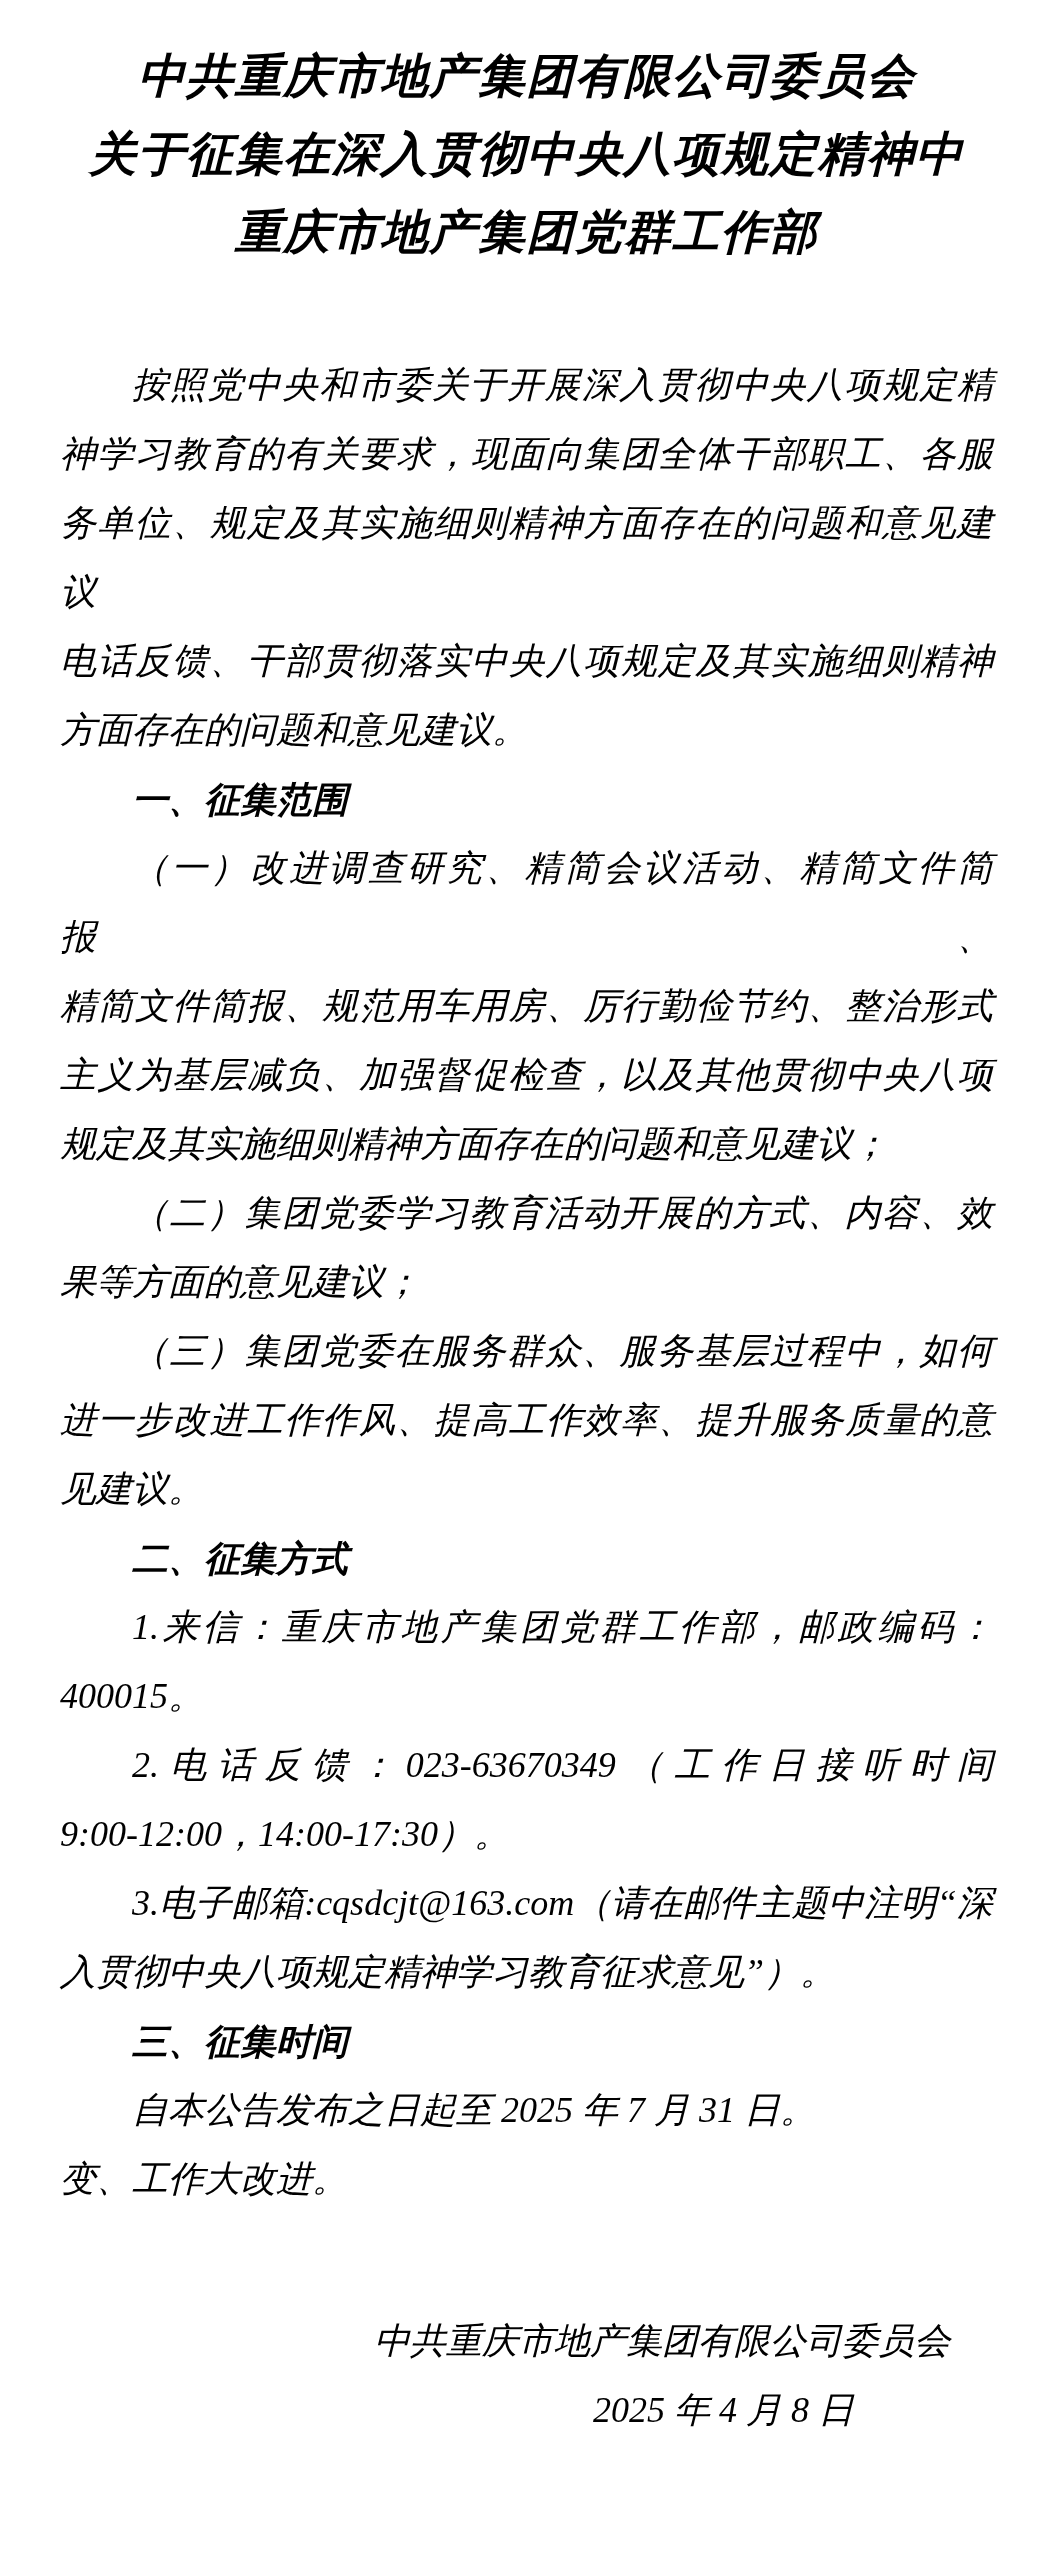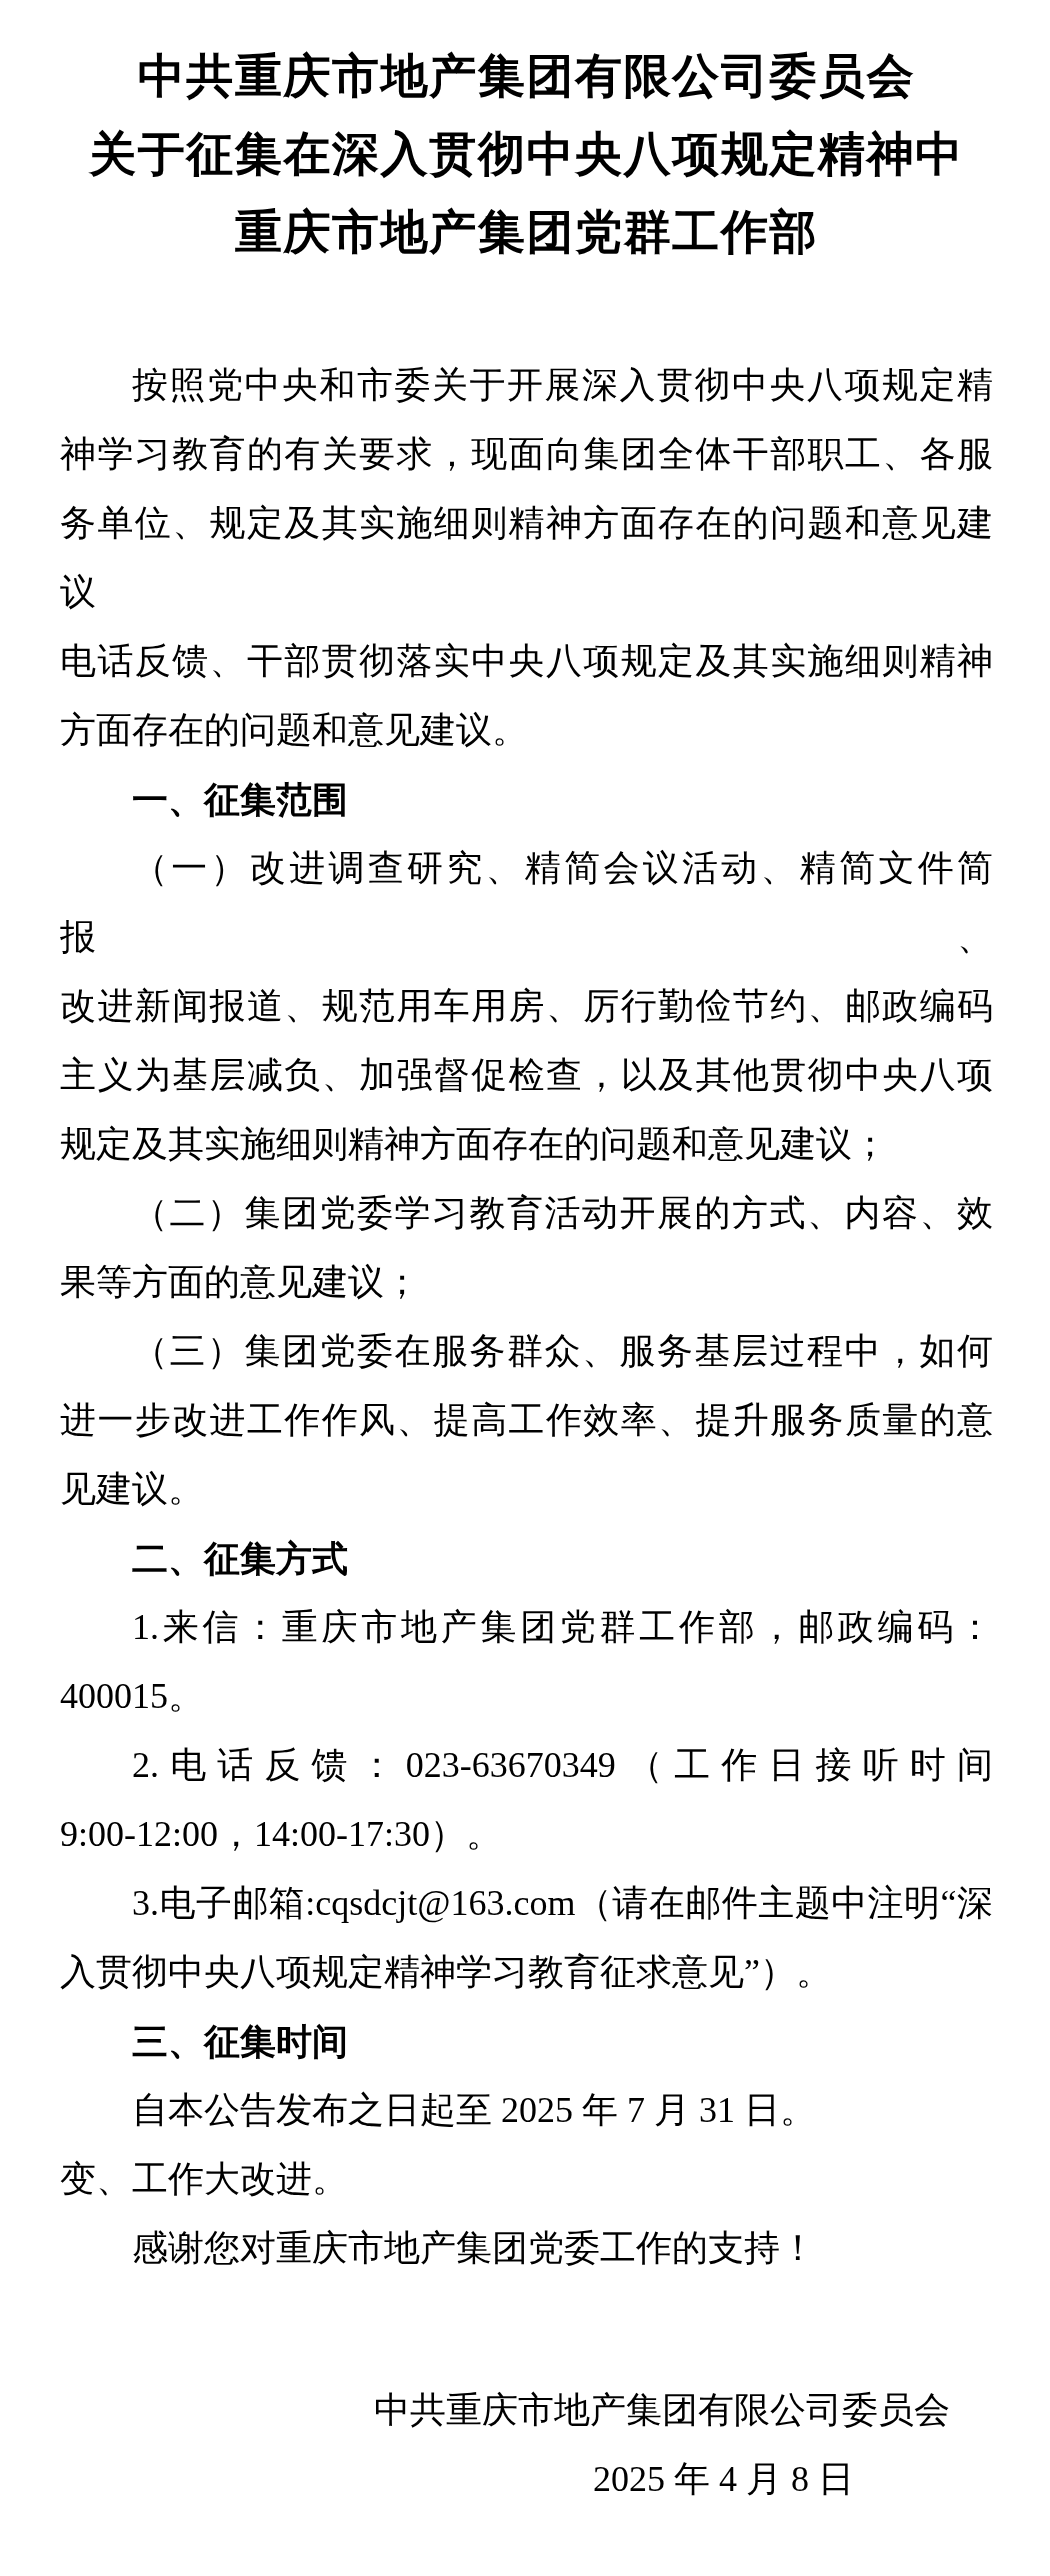--- a/index.html
+++ b/index.html
@@ -1,19 +1,19 @@
 <!DOCTYPE html>
 <html style="font-size:13px"><head>
 <meta charset="utf-8">
 <style>
   html, body { margin: 0; padding: 0; background: #ffffff; }
   .page {
     width: 1051px; height: 2576px;
     background: #ffffff; color: #000000;
-    overflow: hidden; position: relative;
+    overflow: hidden; position: relative; font-style: italic;
   }
   .content { padding: 37px 58px 0 60px; }
   .doc-title {
     font-family: "Liberation Serif", serif;
     font-weight: bold;
     font-size: 47px;
     line-height: 78px;
     text-align: center;
     letter-spacing: 1.6px;
   }
@@ -50,21 +50,21 @@
     <div class="doc-body">
       <div class="line ind fj">按照党中央和市委关于开展深入贯彻中央八项规定精</div>
       <div class="line fj">神学习教育的有关要求，现面向集团全体干部职工、各服</div>
       <div class="line fj">务单位、规定及其实施细则精神方面存在的问题和意见建议</div>
       <div class="line fj">电话反馈、干部贯彻落实中央八项规定及其实施细则精神</div>
       <div class="line">方面存在的问题和意见建议。</div>
 
       <div class="line ind hd">一、征集范围</div>
 
       <div class="line ind fj">（一）改进调查研究、精简会议活动、精简文件简报、</div>
-      <div class="line fj">改进新闻报道、规范用车用房、厉行勤俭节约、邮政编码</div>
+      <div class="line fj">精简文件简报、规范用车用房、厉行勤俭节约、整治形式</div>
       <div class="line fj">主义为基层减负、加强督促检查，以及其他贯彻中央八项</div>
       <div class="line">规定及其实施细则精神方面存在的问题和意见建议；</div>
       <div class="line ind fj">（二）集团党委学习教育活动开展的方式、内容、效</div>
       <div class="line">果等方面的意见建议；</div>
       <div class="line ind fj">（三）集团党委在服务群众、服务基层过程中，如何</div>
       <div class="line fj">进一步改进工作作风、提高工作效率、提升服务质量的意</div>
       <div class="line">见建议。</div>
 
       <div class="line ind hd">二、征集方式</div>
 
@@ -72,21 +72,20 @@
       <div class="line">400015。</div>
       <div class="line ind fj">2.电话反馈：023-63670349（工作日接听时间</div>
       <div class="line">9:00-12:00，14:00-17:30）。</div>
       <div class="line ind fj">3.电子邮箱:cqsdcjt@163.com（请在邮件主题中注明“深</div>
       <div class="line">入贯彻中央八项规定精神学习教育征求意见”）。</div>
 
       <div class="line ind hd">三、征集时间</div>
 
       <div class="line ind">自本公告发布之日起至 2025 年 7 月 31 日。</div>
       <div class="line">变、工作大改进。</div>
-      <div class="line ind">感谢您对重庆市地产集团党委工作的支持！</div>
 
       <div class="sig-block">
         <div class="sig-org">中共重庆市地产集团有限公司委员会</div>
         <div class="sig-date">2025 年 4 月 8 日</div>
       </div>
     </div>
 
   </div>
 </div>
 

